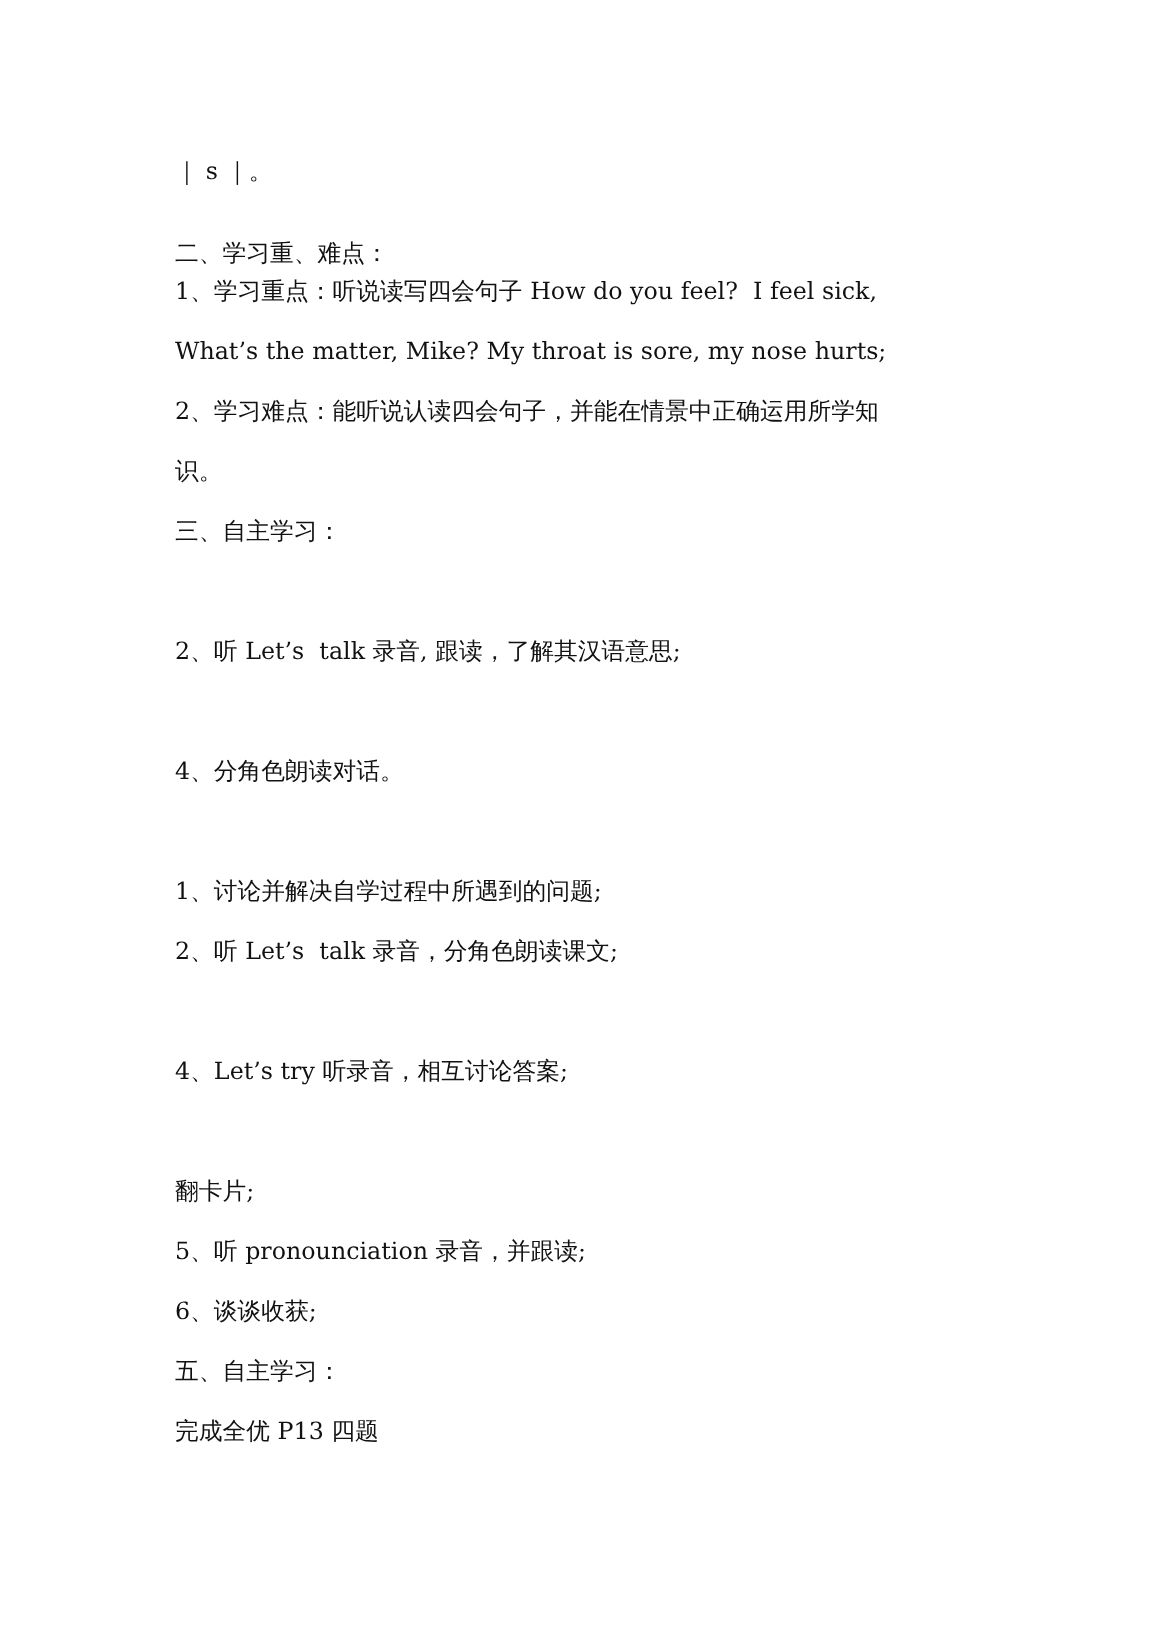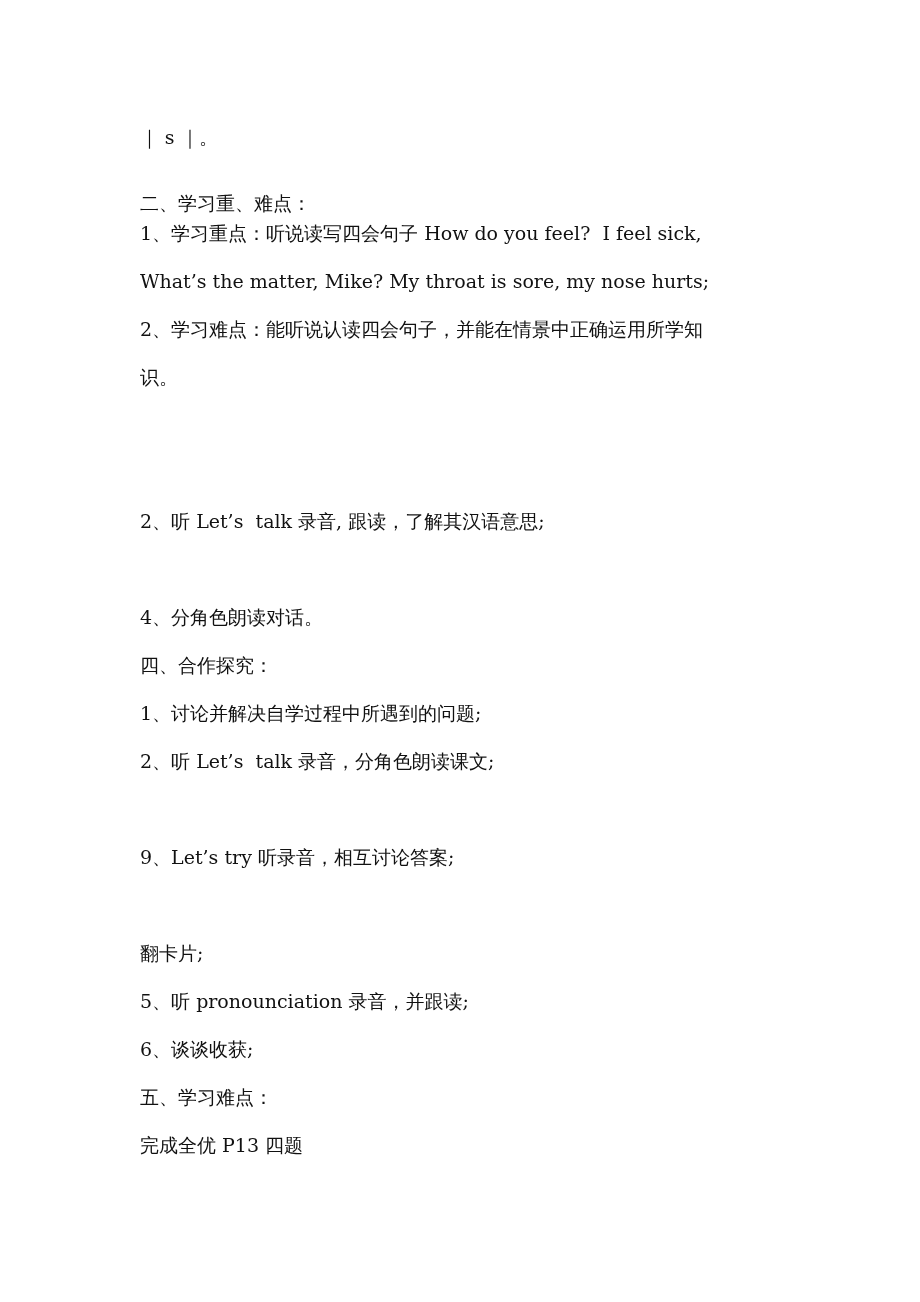--- a/index.html
+++ b/index.html
@@ -37,24 +37,24 @@
 </head>
 <body>
 
 <div class="page">
   <div class="line" style="top:123px">｜ s ｜。</div>
   <div class="line" style="top:189px">二、学习重、难点：</div>
   <div class="line" style="top:219px">1、学习重点：听说读写四会句子 How do you feel?  I feel sick,</div>
   <div class="line" style="top:267px">What’s the matter, Mike? My throat is sore, my nose hurts;</div>
   <div class="line" style="top:315px">2、学习难点：能听说认读四会句子，并能在情景中正确运用所学知</div>
   <div class="line" style="top:363px">识。</div>
+  <div class="line" style="top:411px">三、自主学习：</div>
   <div class="line" style="top:507px">2、听 Let’s  talk 录音, 跟读，了解其汉语意思;</div>
   <div class="line" style="top:603px">4、分角色朗读对话。</div>
-  <div class="line" style="top:651px">四、合作探究：</div>
   <div class="line" style="top:699px">1、讨论并解决自学过程中所遇到的问题;</div>
   <div class="line" style="top:747px">2、听 Let’s  talk 录音，分角色朗读课文;</div>
-  <div class="line" style="top:843px">9、Let’s try 听录音，相互讨论答案;</div>
+  <div class="line" style="top:843px">4、Let’s try 听录音，相互讨论答案;</div>
   <div class="line" style="top:939px">翻卡片;</div>
   <div class="line" style="top:987px">5、听 pronounciation 录音，并跟读;</div>
   <div class="line" style="top:1035px">6、谈谈收获;</div>
-  <div class="line" style="top:1083px">五、学习难点：</div>
+  <div class="line" style="top:1083px">五、自主学习：</div>
   <div class="line" style="top:1131px">完成全优 P13 四题</div>
 </div>
 
 </body></html>

